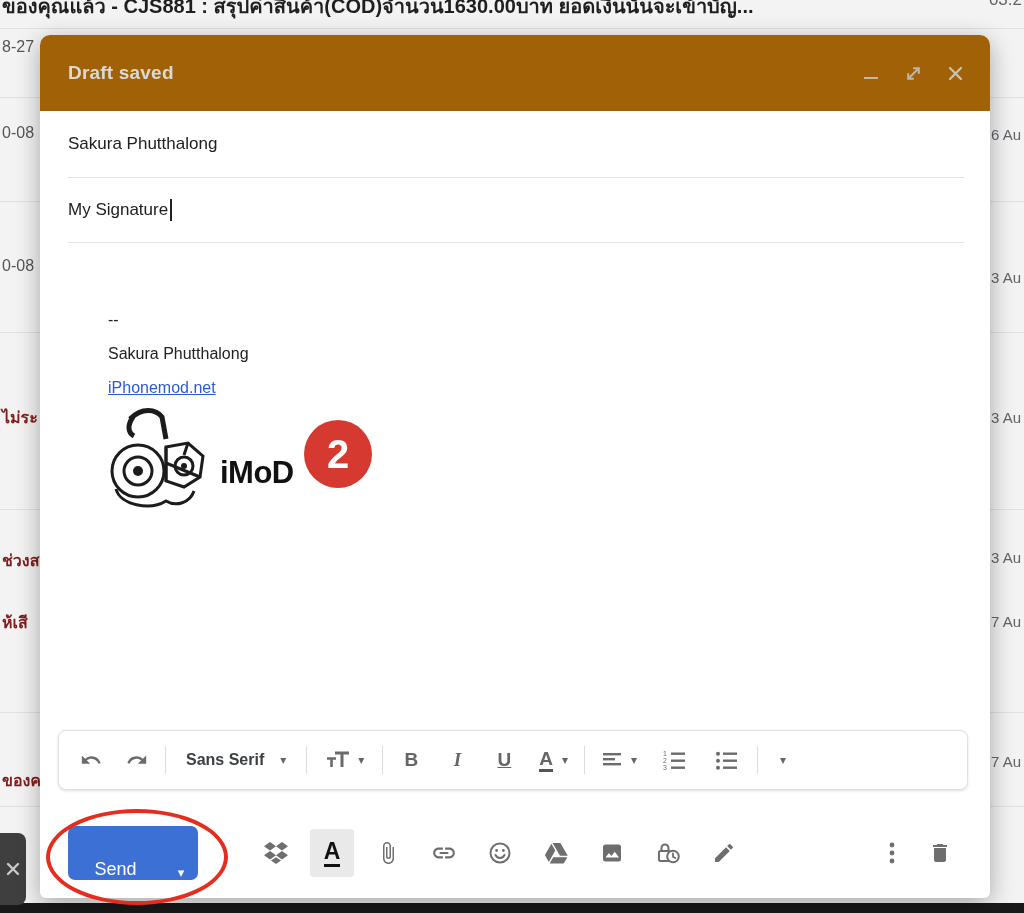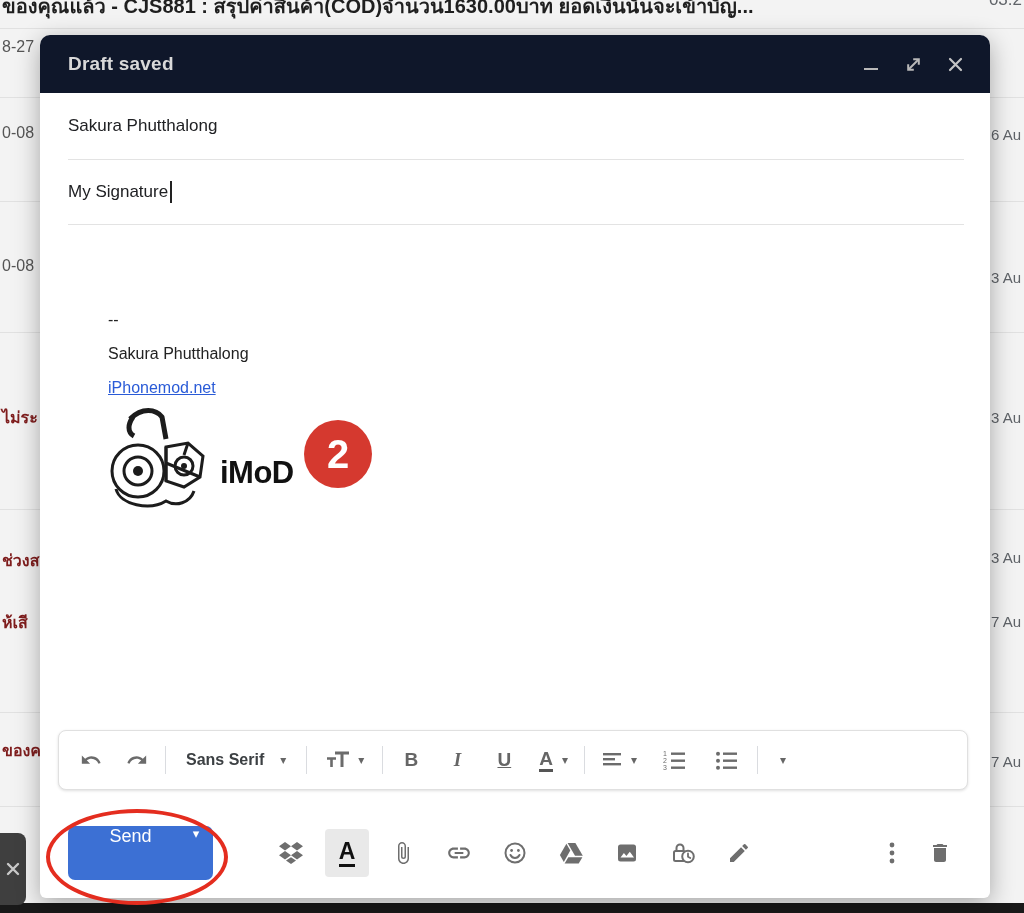--- a/index.html
+++ b/index.html
@@ -18,21 +18,21 @@
 
   
   .bottom-bar{position:absolute;left:0;right:0;top:903px;height:10px;background:#191919;}
   .mini-tab{position:absolute;left:-12px;top:833px;width:38px;height:72px;background:#3f3f3f;
             border-radius:8px;display:flex;align-items:center;justify-content:flex-end;
             padding-right:6px;cursor:pointer;box-sizing:border-box;}
 
   
   .compose{position:absolute;left:40px;top:35px;width:950px;height:863px;background:#fff;
            border-radius:10px 10px 6px 6px;box-shadow:0 6px 24px rgba(0,0,0,.32);}
-  .titlebar{height:58px;background:#0f172a;border-radius:10px 10px 0 0;display:flex;
+  .titlebar{height:76px;background:#a16207;border-radius:10px 10px 0 0;display:flex;
             align-items:center;padding:0 26px 0 28px;cursor:pointer;}
   .titlebar .t{color:#d9d9d9;font-size:19px;font-weight:600;letter-spacing:.2px;}
   .tb-controls{margin-left:auto;display:flex;align-items:center;gap:24px;}
   .tb-btn{width:18px;height:18px;display:flex;align-items:center;justify-content:center;cursor:pointer;}
 
   .field{height:66px;margin:0 26px 0 28px;display:flex;align-items:center;font-size:17px;
          color:#202124;border-bottom:1px solid #e3e3e3;cursor:text;}
   .field.subject{height:64px;}
   .caret-bar{display:inline-block;width:2px;height:22px;background:#222;margin-left:2px;
              vertical-align:middle;}
@@ -60,21 +60,21 @@
   .f-color{border-bottom:3px solid #555;line-height:1;padding-bottom:1px;}
   .font-name{font-size:16px;font-weight:600;color:#3c4043;}
 
   
   .actions{position:absolute;left:28px;right:28px;top:791px;height:54px;display:flex;
            align-items:center;column-gap:12px;}
   .send-wrap{position:relative;flex:0 0 auto;margin-right:44px;}
   .send-ellipse{position:absolute;left:-22px;top:-17px;width:174px;height:88px;border:4px solid #e42d1f;
                 border-radius:50%;pointer-events:none;}
   .send-btn{width:130px;height:54px;background:#3c70d4;border-radius:7px;display:flex;
-            align-items:flex-start;cursor:pointer;overflow:hidden;padding-left:15px;}
+            align-items:flex-end;cursor:pointer;overflow:hidden;}
   .send-main{flex:1;display:flex;align-items:center;justify-content:center;color:#fff;
              font-size:18px;font-weight:500;}
   .send-split{width:1px;background:rgba(0,0,0,.28);margin:6px 0;}
   .send-caret{width:34px;display:flex;align-items:center;justify-content:center;color:#fff;
               font-size:13px;cursor:pointer;}
   .abtn{width:44px;height:48px;display:flex;align-items:center;justify-content:center;
         border-radius:4px;cursor:pointer;flex:0 0 auto;}
   .a-toggle{background:#e9e9e9;}
   .a-letter{font-size:23px;font-weight:700;color:#111;border-bottom:3px solid #111;
             line-height:1;padding-bottom:1px;}
@@ -97,21 +97,21 @@
     <div class="bg-div" style="top:509px"></div>
     <div class="bg-div" style="top:712px"></div>
     <div class="bg-div" style="top:806px"></div>
 
     <div class="frag-l frag-gray" style="top:38px">8-27</div>
     <div class="frag-l frag-gray" style="top:124px">0-08</div>
     <div class="frag-l frag-gray" style="top:257px">0-08</div>
     <div class="frag-l frag-bold" style="top:405px">ไม่ระ</div>
     <div class="frag-l frag-bold" style="top:548px">ช่วงส</div>
     <div class="frag-l frag-bold" style="top:610px">ห้เสี</div>
-    <div class="frag-l frag-bold" style="top:738px">ของค</div>
+    <div class="frag-l frag-bold" style="top:768px">ของค</div>
 
     <div class="frag-r" style="top:126px">6 Au</div>
     <div class="frag-r" style="top:269px">3 Au</div>
     <div class="frag-r" style="top:409px">3 Au</div>
     <div class="frag-r" style="top:549px">3 Au</div>
     <div class="frag-r" style="top:613px">7 Au</div>
     <div class="frag-r" style="top:753px">7 Au</div>
   </div>
 
   <div class="bottom-bar"></div>

